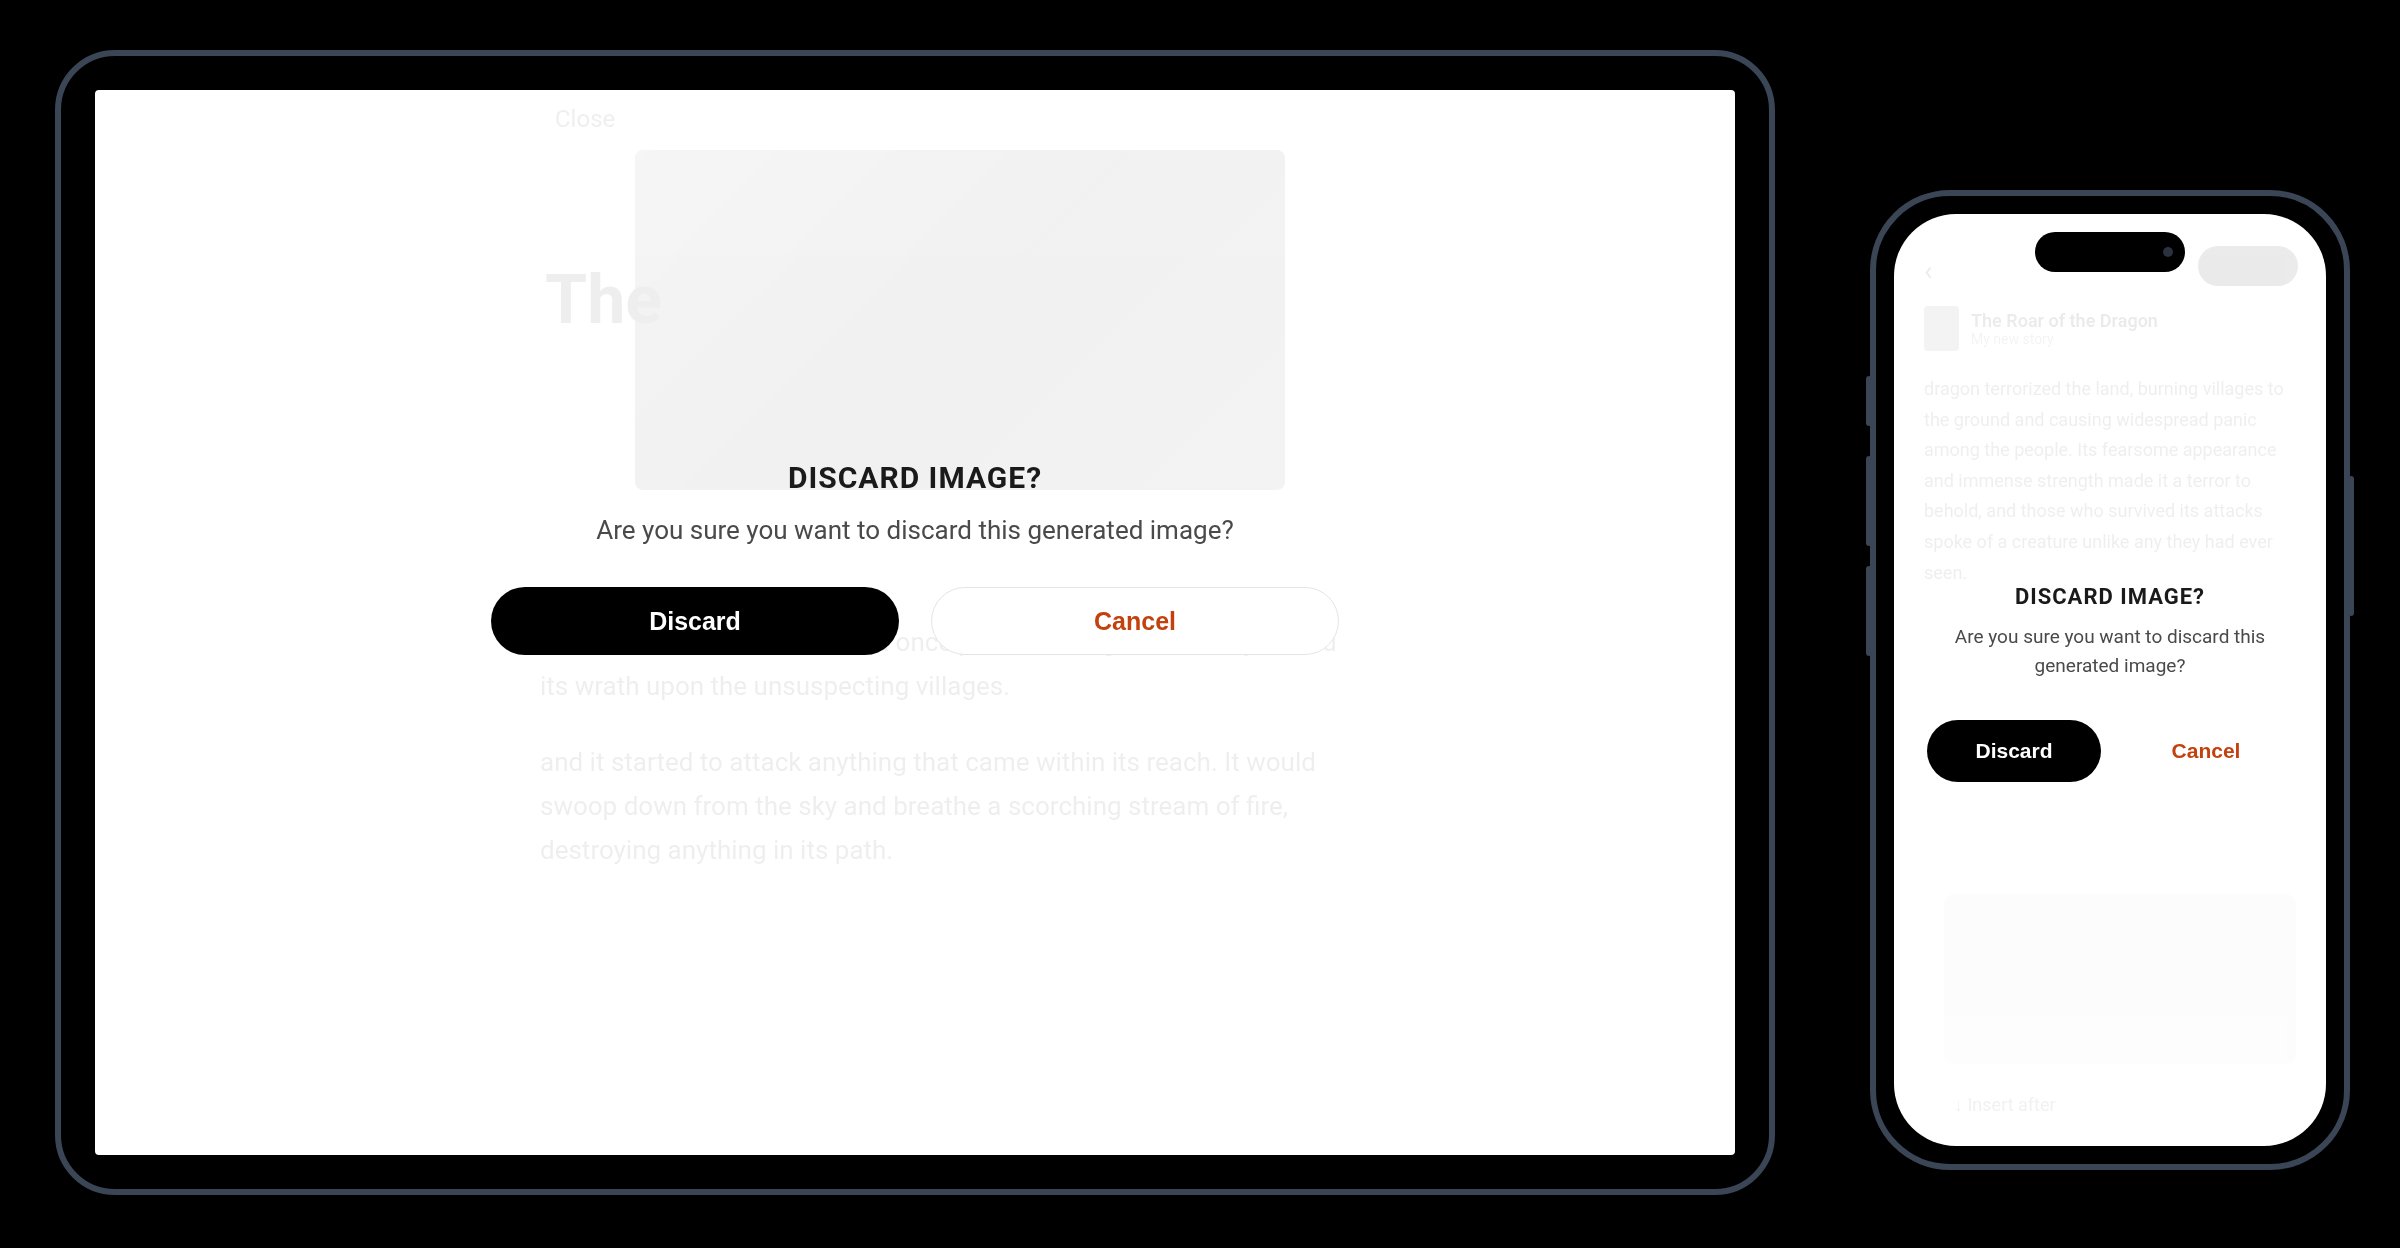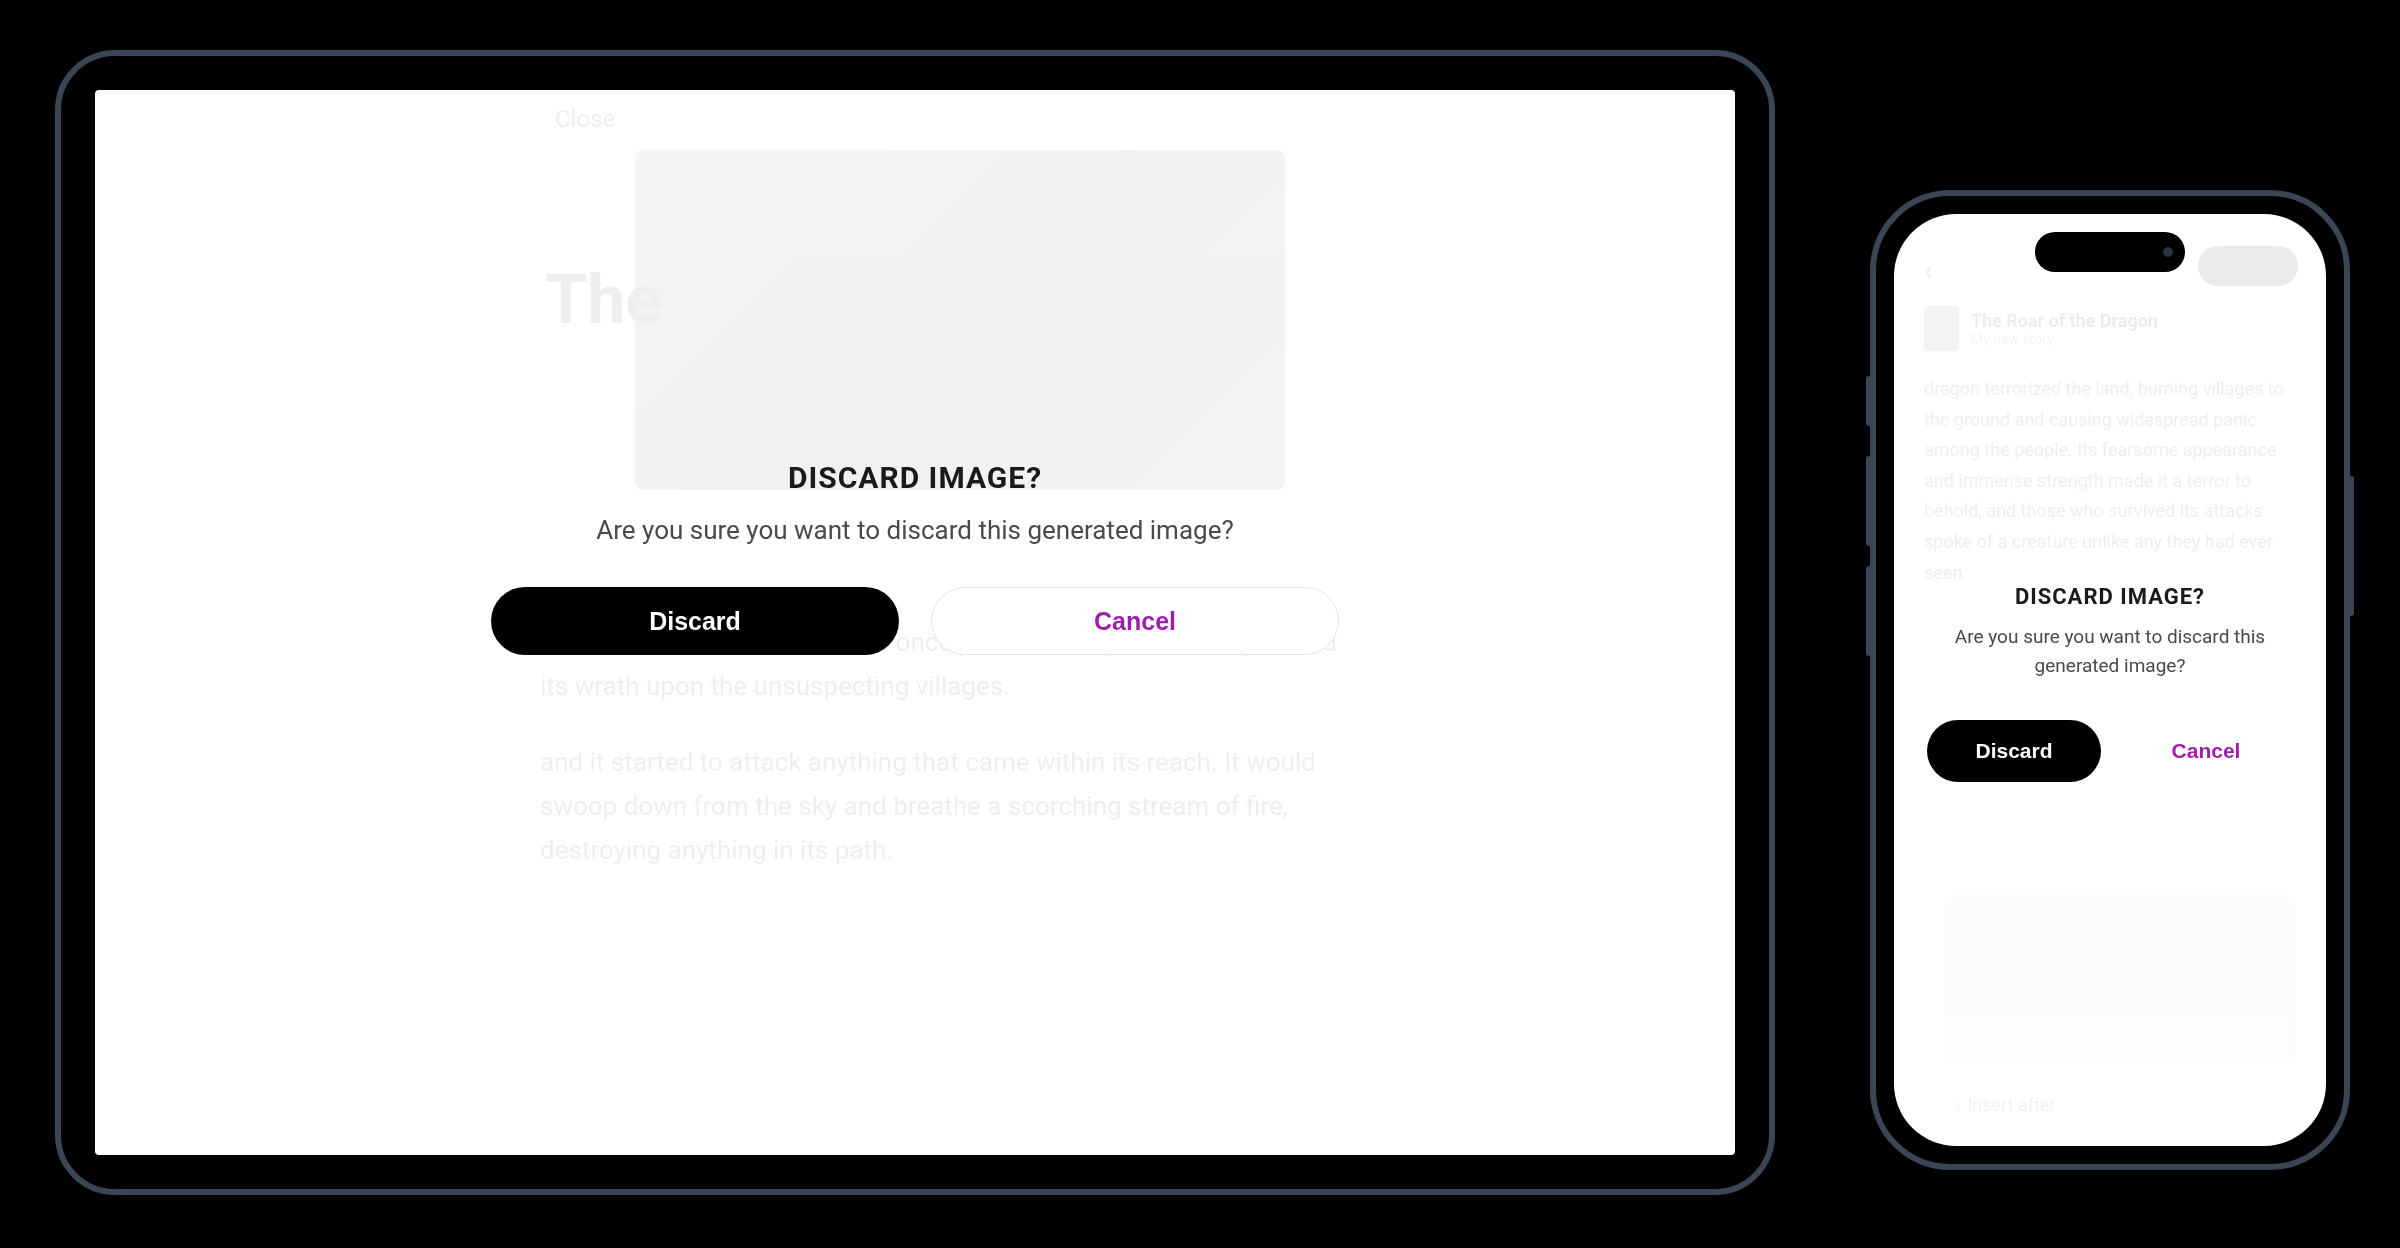--- a/index.html
+++ b/index.html
@@ -137,21 +137,21 @@
       justify-content: center;
     }
     
     .btn-primary {
       background: #000;
       color: #fff;
     }
     
     .btn-secondary {
       background: #fff;
-      color: #a21caf;
+      color: #c2410c;
       border: 1.5px solid #e5e5e5;
     }
     
     
     .phone-frame {
       position: absolute;
       left: 1870px;
       top: 190px;
       width: 480px;
       height: 980px;

